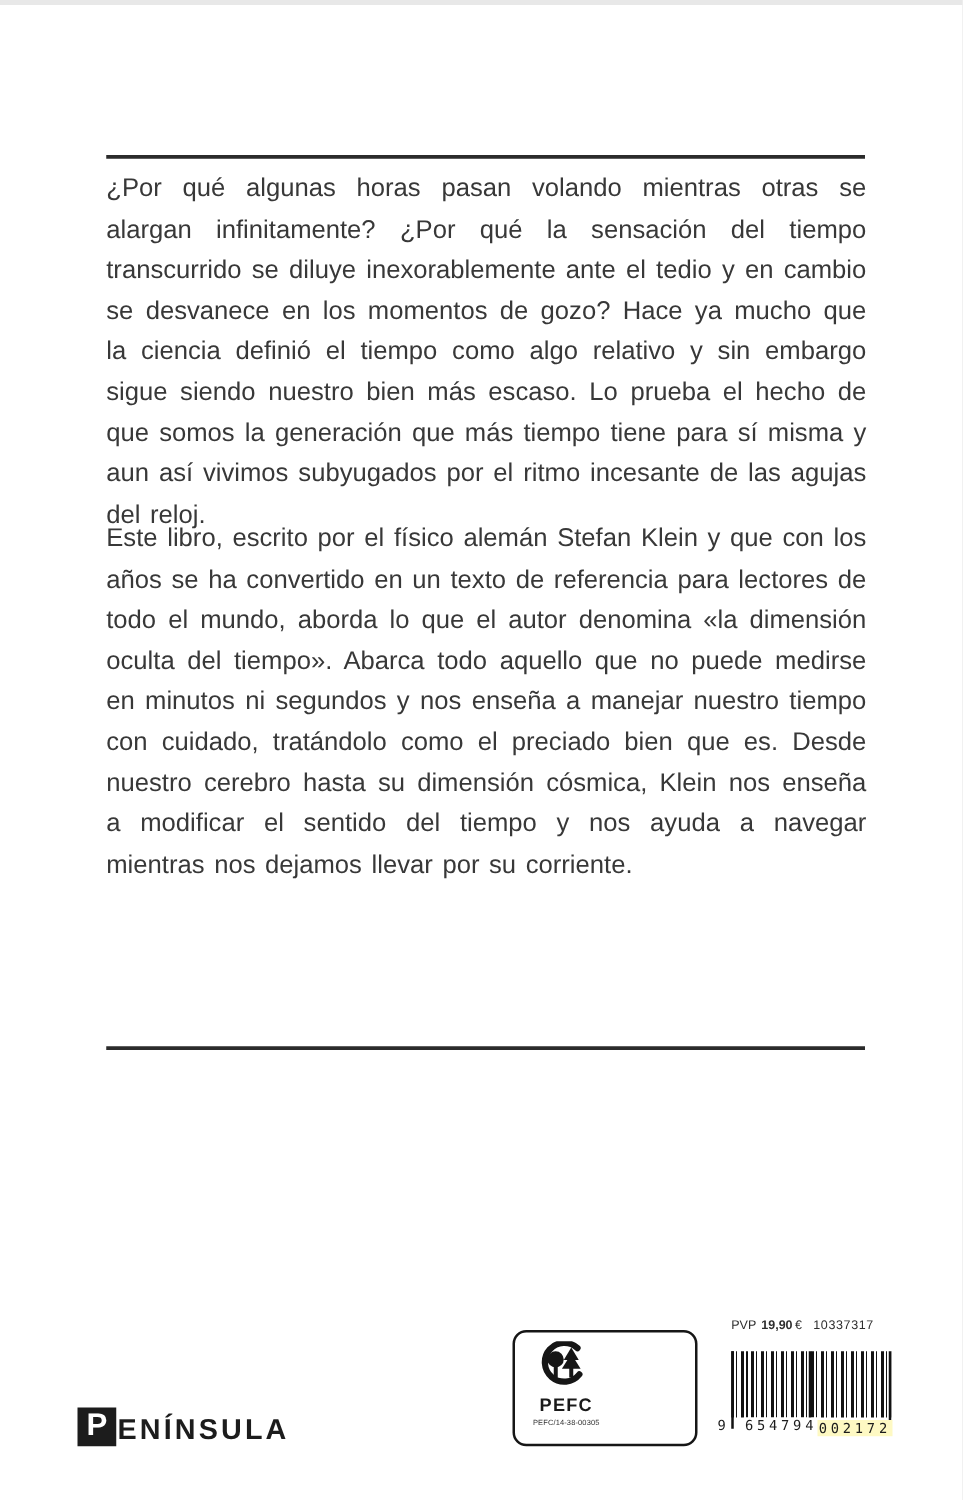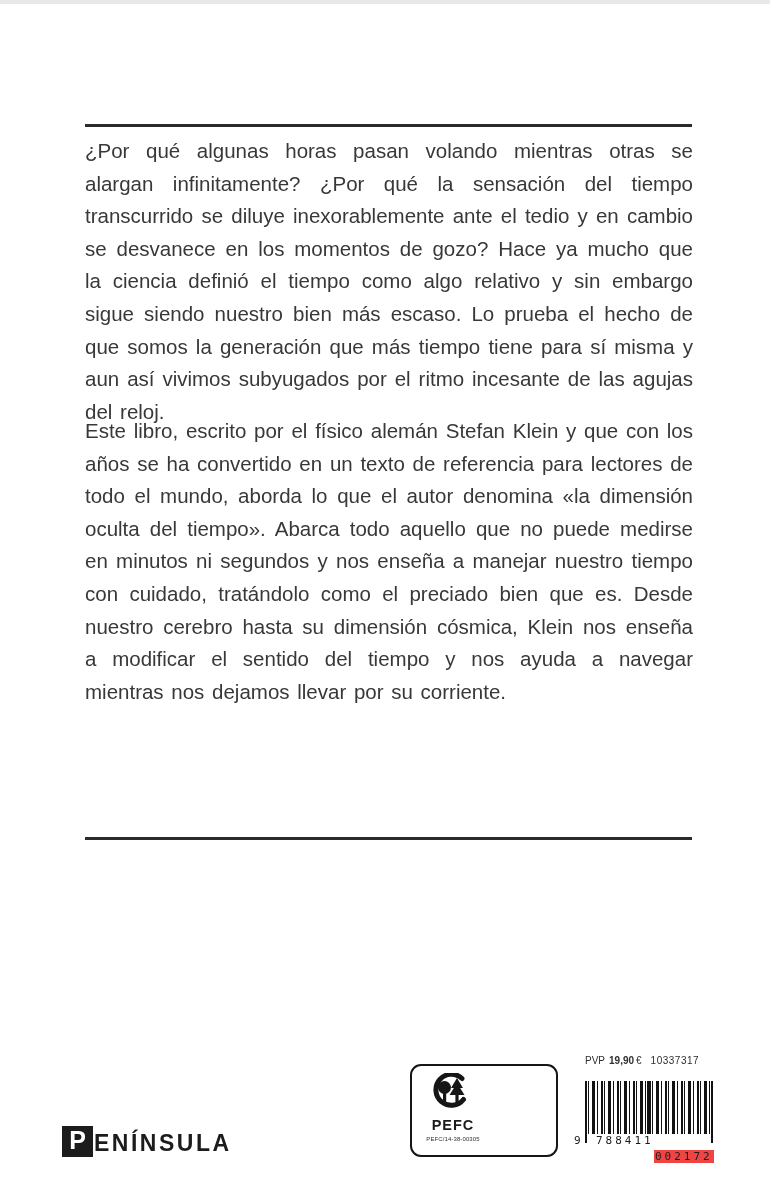--- a/index.html
+++ b/index.html
@@ -151,21 +151,21 @@
     left: 0;
     width: 128px;
     height: 14px;
     font-family: "DejaVu Sans Mono", monospace;
     font-size: 11px;
     color: #1c1c1c;
     background: transparent;
   }
   .digits .d-lead { position: absolute; left: -11px; top: 1px; }
   .digits .d-g1   { position: absolute; left: 10px;  top: 1px; letter-spacing: 3px; background: #fff; padding: 0 1px; }
-  .digits .d-g2   { position: absolute; left: 69px;  top: 17px; letter-spacing: 3px; background: #ef4444; padding: 0 1px; }
+  .digits .d-g2   { position: absolute; left: 69px;  top: 3px; letter-spacing: 3px; background: #fef9c3; padding: 0 1px; }
 
   
   .publisher {
     position: absolute;
     left: 62px;
     top: 1122px;
     display: flex;
     align-items: flex-end;
   }
   .p-square {
@@ -221,21 +221,21 @@
 
   <div class="price-line"><span>PVP</span><span class="price-value">19,90</span><span class="currency-symbol">€</span><span class="product-code">10337317</span></div>
 
   <div class="barcode">
     <div class="bars"></div>
     <span class="guard g-left"></span>
     <span class="guard g-mid"></span>
     <span class="guard g-right"></span>
     <div class="digits">
       <span class="d-lead">9</span>
-      <span class="d-g1">788411</span>
+      <span class="d-g1">654794</span>
       <span class="d-g2">002172</span>
     </div>
   </div>
 
   <div class="publisher">
     <div class="p-square">P</div>
     <div class="p-rest">ENÍNSULA</div>
   </div>
 
 </div>

